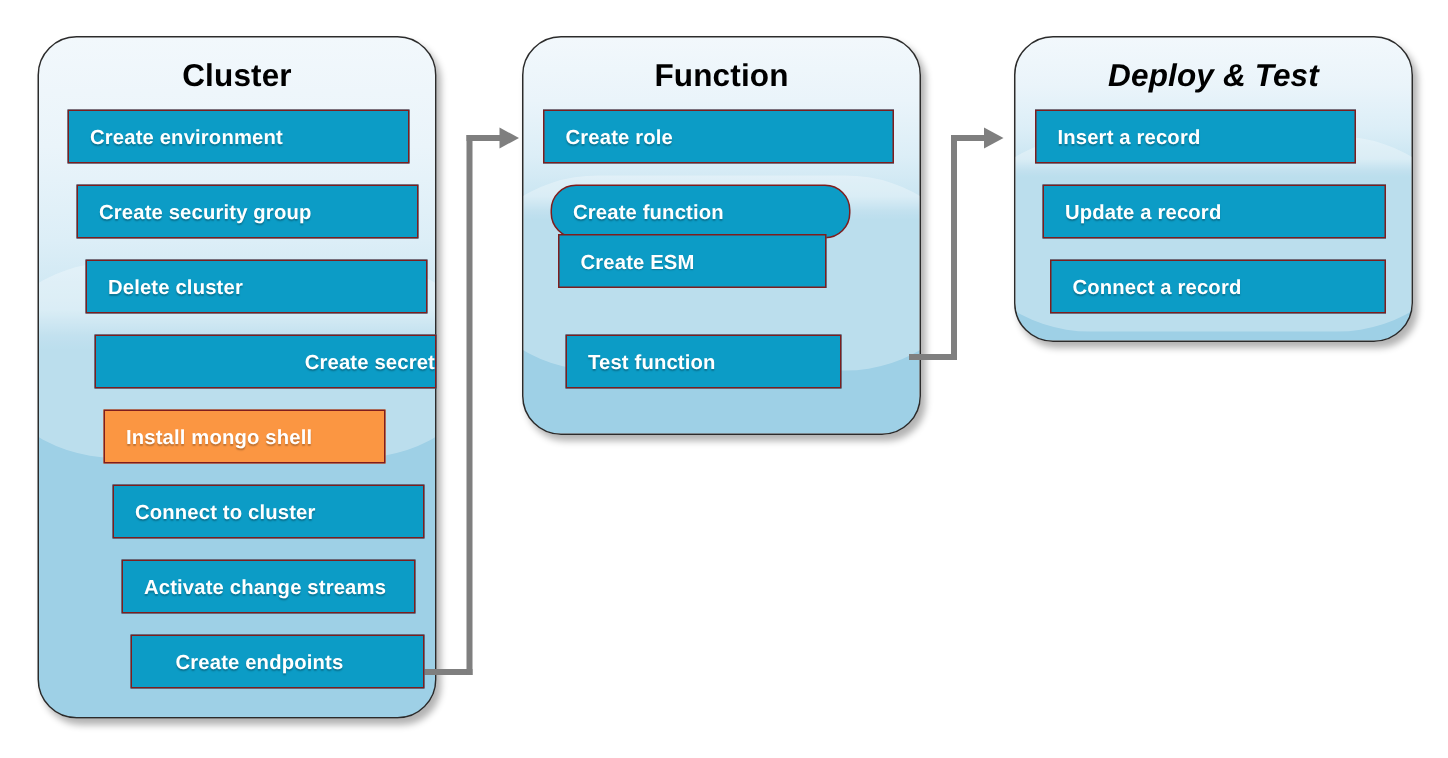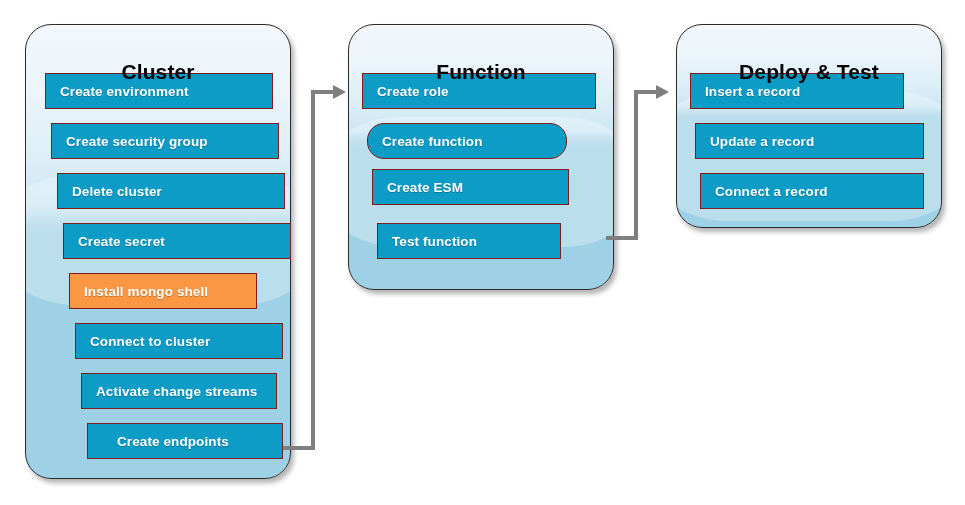--- a/index.html
+++ b/index.html
@@ -54,21 +54,20 @@
   .group-title {
     position: absolute;
     left: 0;
     right: 0;
     text-align: center;
     font-size: 21px;
     font-weight: bold;
     color: #000000;
     letter-spacing: 0.1px;
     z-index: 5;
-    margin-top: 21px;
   }
 
   
   .step {
     position: absolute;
     height: 36px;
     box-sizing: border-box;
     background: #0C9CC6;
     border: 1px solid #7f1d1d;
     color: #ffffff;
@@ -112,21 +111,21 @@
 
   <div class="step" style="left:45px; top:73px; width:228px;">
     <span>Create environment</span>
   </div>
   <div class="step" style="left:51px; top:123px; width:228px;">
     <span>Create security group</span>
   </div>
   <div class="step" style="left:57px; top:173px; width:228px;">
     <span>Delete cluster</span>
   </div>
-  <div class="step" style="left:63px; top:223px; width:228px;">
+  <div class="step" style="left:63px; top:223px; width:228px;justify-content:flex-end;">
     <span>Create secret</span>
   </div>
   <div class="step highlight" style="left:69px; top:273px; width:188px;">
     <span>Install mongo shell</span>
   </div>
   <div class="step" style="left:75px; top:323px; width:208px;">
     <span>Connect to cluster</span>
   </div>
   <div class="step" style="left:81px; top:373px; width:196px;">
     <span>Activate change streams</span>
@@ -139,30 +138,30 @@
     <div class="gloss" style="top:92px;"></div>
     <div class="group-title" style="top:14px;">Function</div>
   </div>
 
   <div class="step" style="left:362px; top:73px; width:234px;">
     <span>Create role</span>
   </div>
   <div class="step" style="left:367px; top:123px; width:200px;border-radius:17px;">
     <span>Create function</span>
   </div>
-  <div class="step" style="left:372px; top:169px; width:197px;">
+  <div class="step" style="left:372px; top:156px; width:179px;">
     <span>Create ESM</span>
   </div>
   <div class="step" style="left:377px; top:223px; width:184px;">
     <span>Test function</span>
   </div>
 
   <div class="group" style="left:676px; top:24px; width:266px; height:204px;">
     <div class="gloss" style="top:66px;"></div>
-    <div class="group-title" style="top:14px;">Deploy &amp; Test</div>
+    <div class="group-title" style="top:14px;font-style:italic;">Deploy &amp; Test</div>
   </div>
 
   <div class="step" style="left:690px; top:73px; width:214px;">
     <span>Insert a record</span>
   </div>
   <div class="step" style="left:695px; top:123px; width:229px;">
     <span>Update a record</span>
   </div>
   <div class="step" style="left:700px; top:173px; width:224px;">
     <span>Connect a record</span>

